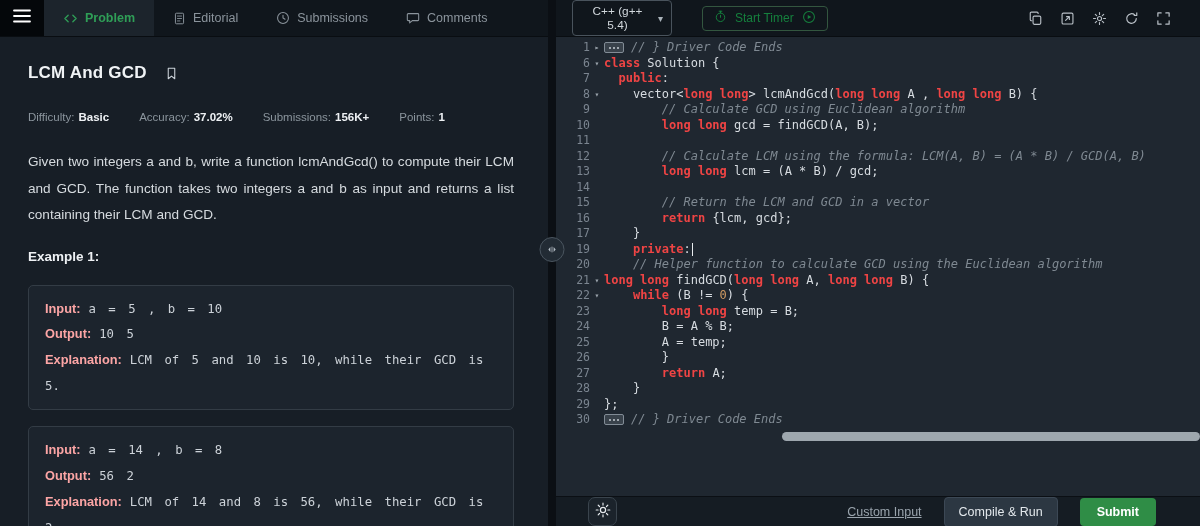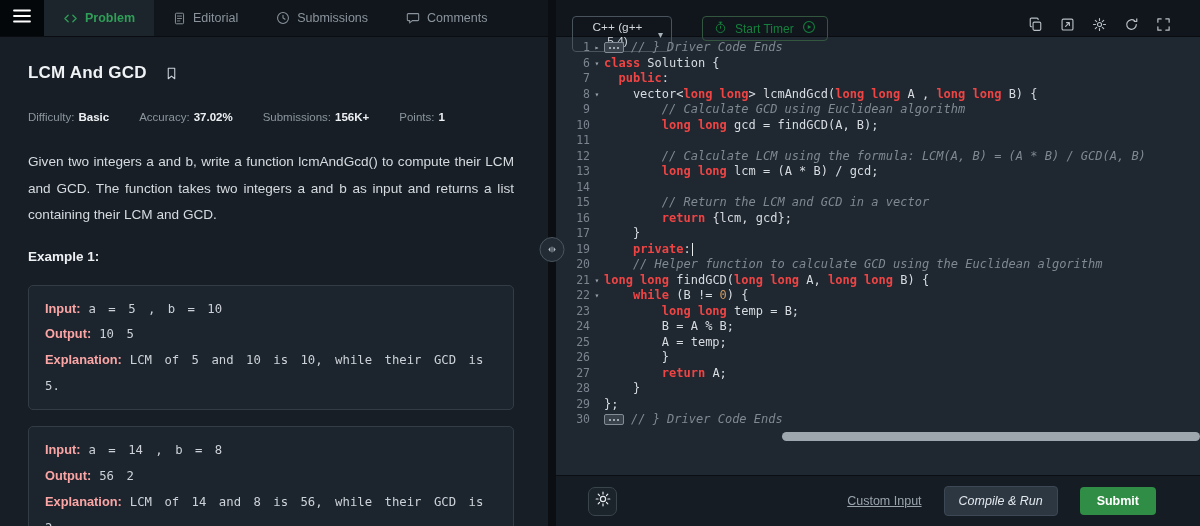--- a/index.html
+++ b/index.html
@@ -38,21 +38,21 @@
   .mono { font-family:"DejaVu Sans Mono",monospace; color:#ccd2d8; font-size:12.3px; word-spacing:5px; }
 
   
   .divider { flex:0 0 8px; width:8px; background:#0b0f14; position:relative; cursor:col-resize; }
   .divider-handle { position:absolute; top:237px; left:50%; transform:translateX(-50%);
     width:25px; height:25px; border-radius:50%; background:#222b34; border:1px solid #4a555f;
     color:#b6bfc7; display:flex; align-items:center; justify-content:center; z-index:6; cursor:col-resize; }
 
   
   .right-panel { flex:1; display:flex; flex-direction:column; background:#1f2730; min-width:0; }
-  .editor-topbar { height:37px; flex-shrink:0; background:#10161c; border-bottom:1px solid #090d11; display:flex; align-items:flex-start; padding:16px 16px; }
+  .editor-topbar { height:37px; flex-shrink:0; background:#10161c; border-bottom:1px solid #090d11; display:flex; align-items:center; padding:16px 16px; }
   .lang-chip { display:flex; align-items:center; justify-content:space-between; width:100px;
     background:transparent; border:1px solid #49535c; border-radius:4px; color:#d2d8dd;
     font-size:11.8px; font-family:inherit; padding:3px 8px 3px 10px; cursor:pointer; }
   .lang-chip .caret { font-size:10px; color:#aab3ba; margin-left:6px; }
   .timer-btn { display:flex; align-items:center; gap:8px; margin-left:30px;
     border:1px solid #33563f; background:transparent; color:#15803d; border-radius:4px;
     font-size:12px; font-family:inherit; padding:3px 11px; cursor:pointer; }
   .editor-icons { margin-left:auto; display:flex; gap:15px; color:#b8bfc6; padding-right:12px; }
   .ebtn { width:17px; height:17px; display:flex; align-items:center; justify-content:center; cursor:pointer; }
 
@@ -68,28 +68,28 @@
   .tok-c { color:#7f8992; font-style:italic; white-space:pre; }
   .tok-n { color:#cf9a62; white-space:pre; }
   .fold-box { display:inline-flex; align-items:center; justify-content:center;
     width:20px; height:11px; border:1px solid #828c96; border-radius:2px; background:#39424b;
     margin-right:7px; cursor:pointer; }
   .fold-box i { display:block; width:2px; height:2px; background:#c6ccd2; border-radius:50%; margin:0 1px; }
   .cursor { display:inline-block; width:1.5px; height:13px; background:#e8ecef; margin-left:1px; }
   .h-scrollbar { position:absolute; left:226px; right:0; top:395px; height:9px;
     background:#a9b2ba; border-radius:5px; opacity:.92; cursor:pointer; }
 
-  .editor-footer { height:51px; flex-shrink:0; background:#151c23; border-top:1px solid #0b0f14;
+  .editor-footer { height:30px; flex-shrink:0; background:#151c23; border-top:1px solid #0b0f14;
     display:flex; align-items:center; padding:0 44px 0 32px;justify-content:space-between; }
   .theme-toggle { width:29px; height:29px; border-radius:7px; border:1px solid #3a444d; background:#1b232b;
     color:#e6eaee; display:flex; align-items:center; justify-content:center; cursor:pointer; }
   .footer-right { margin-left:auto; display:flex; align-items:center; gap:22px; }
   .custom-input { color:#9aa4ad; font-size:12.5px; text-decoration:underline; cursor:pointer; }
   .compile-btn { background:#2c3742; border:1px solid #3c4855; color:#e3e8ec; font-size:12.5px;
-    font-family:inherit; border-radius:4px; padding:7px 14px; cursor:pointer;font-style:italic; }
+    font-family:inherit; border-radius:4px; padding:7px 14px; cursor:pointer; }
   .submit-btn { background:#2f8d46; border:none; color:#ffffff; font-size:12.5px; font-weight:bold;
     font-family:inherit; border-radius:4px; padding:7px 17px; cursor:pointer; }
 </style>
 </head>
 <body>
 
 <div class="app">
 
   <div class="left-panel">
     <div class="left-topbar">

